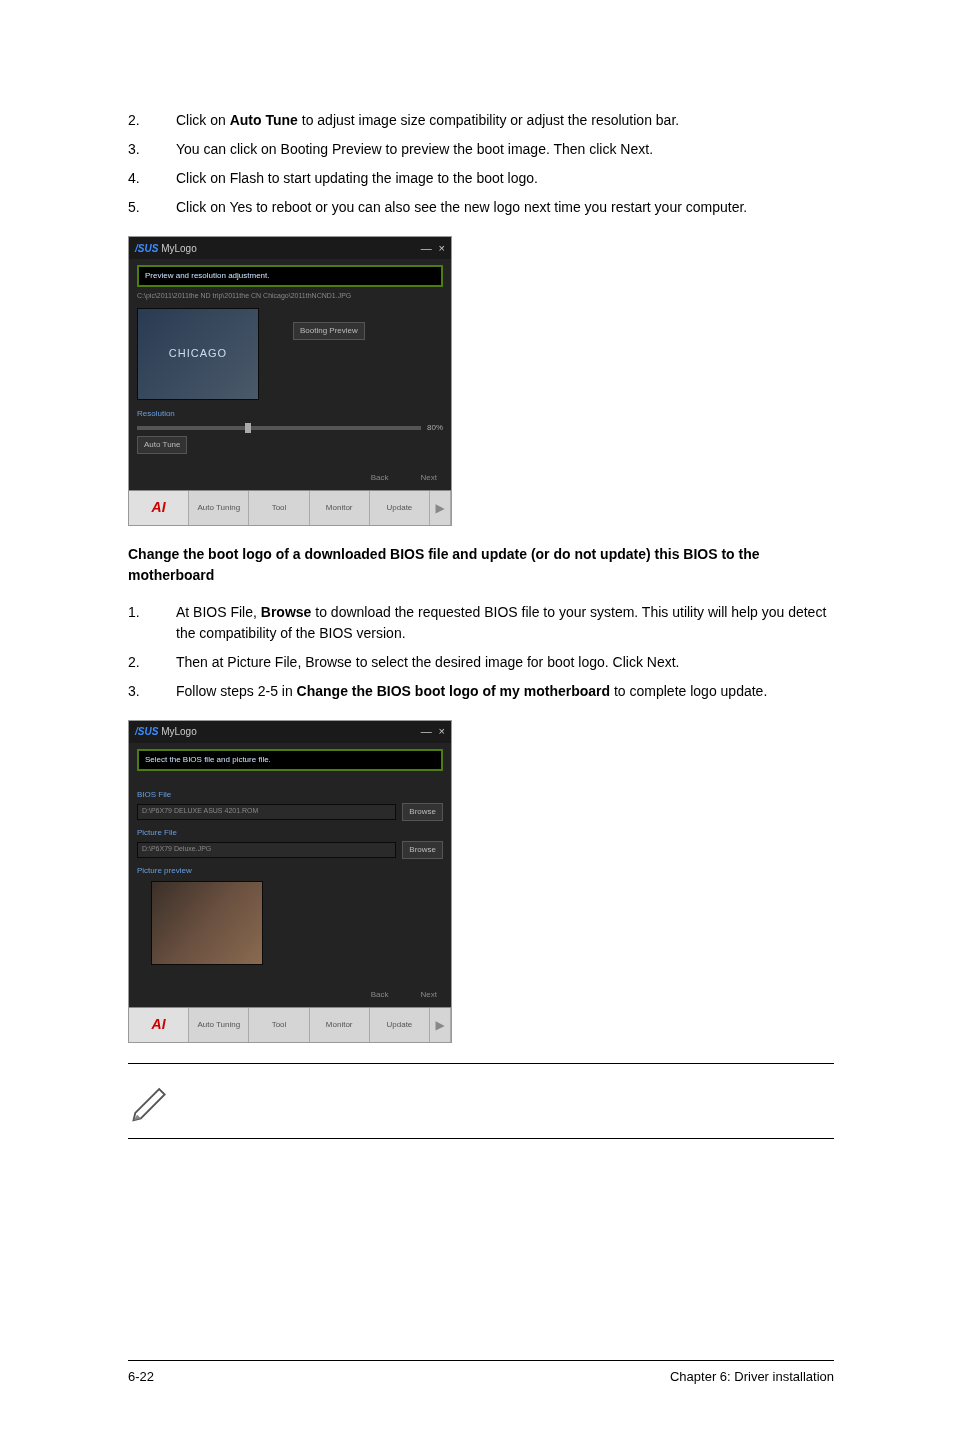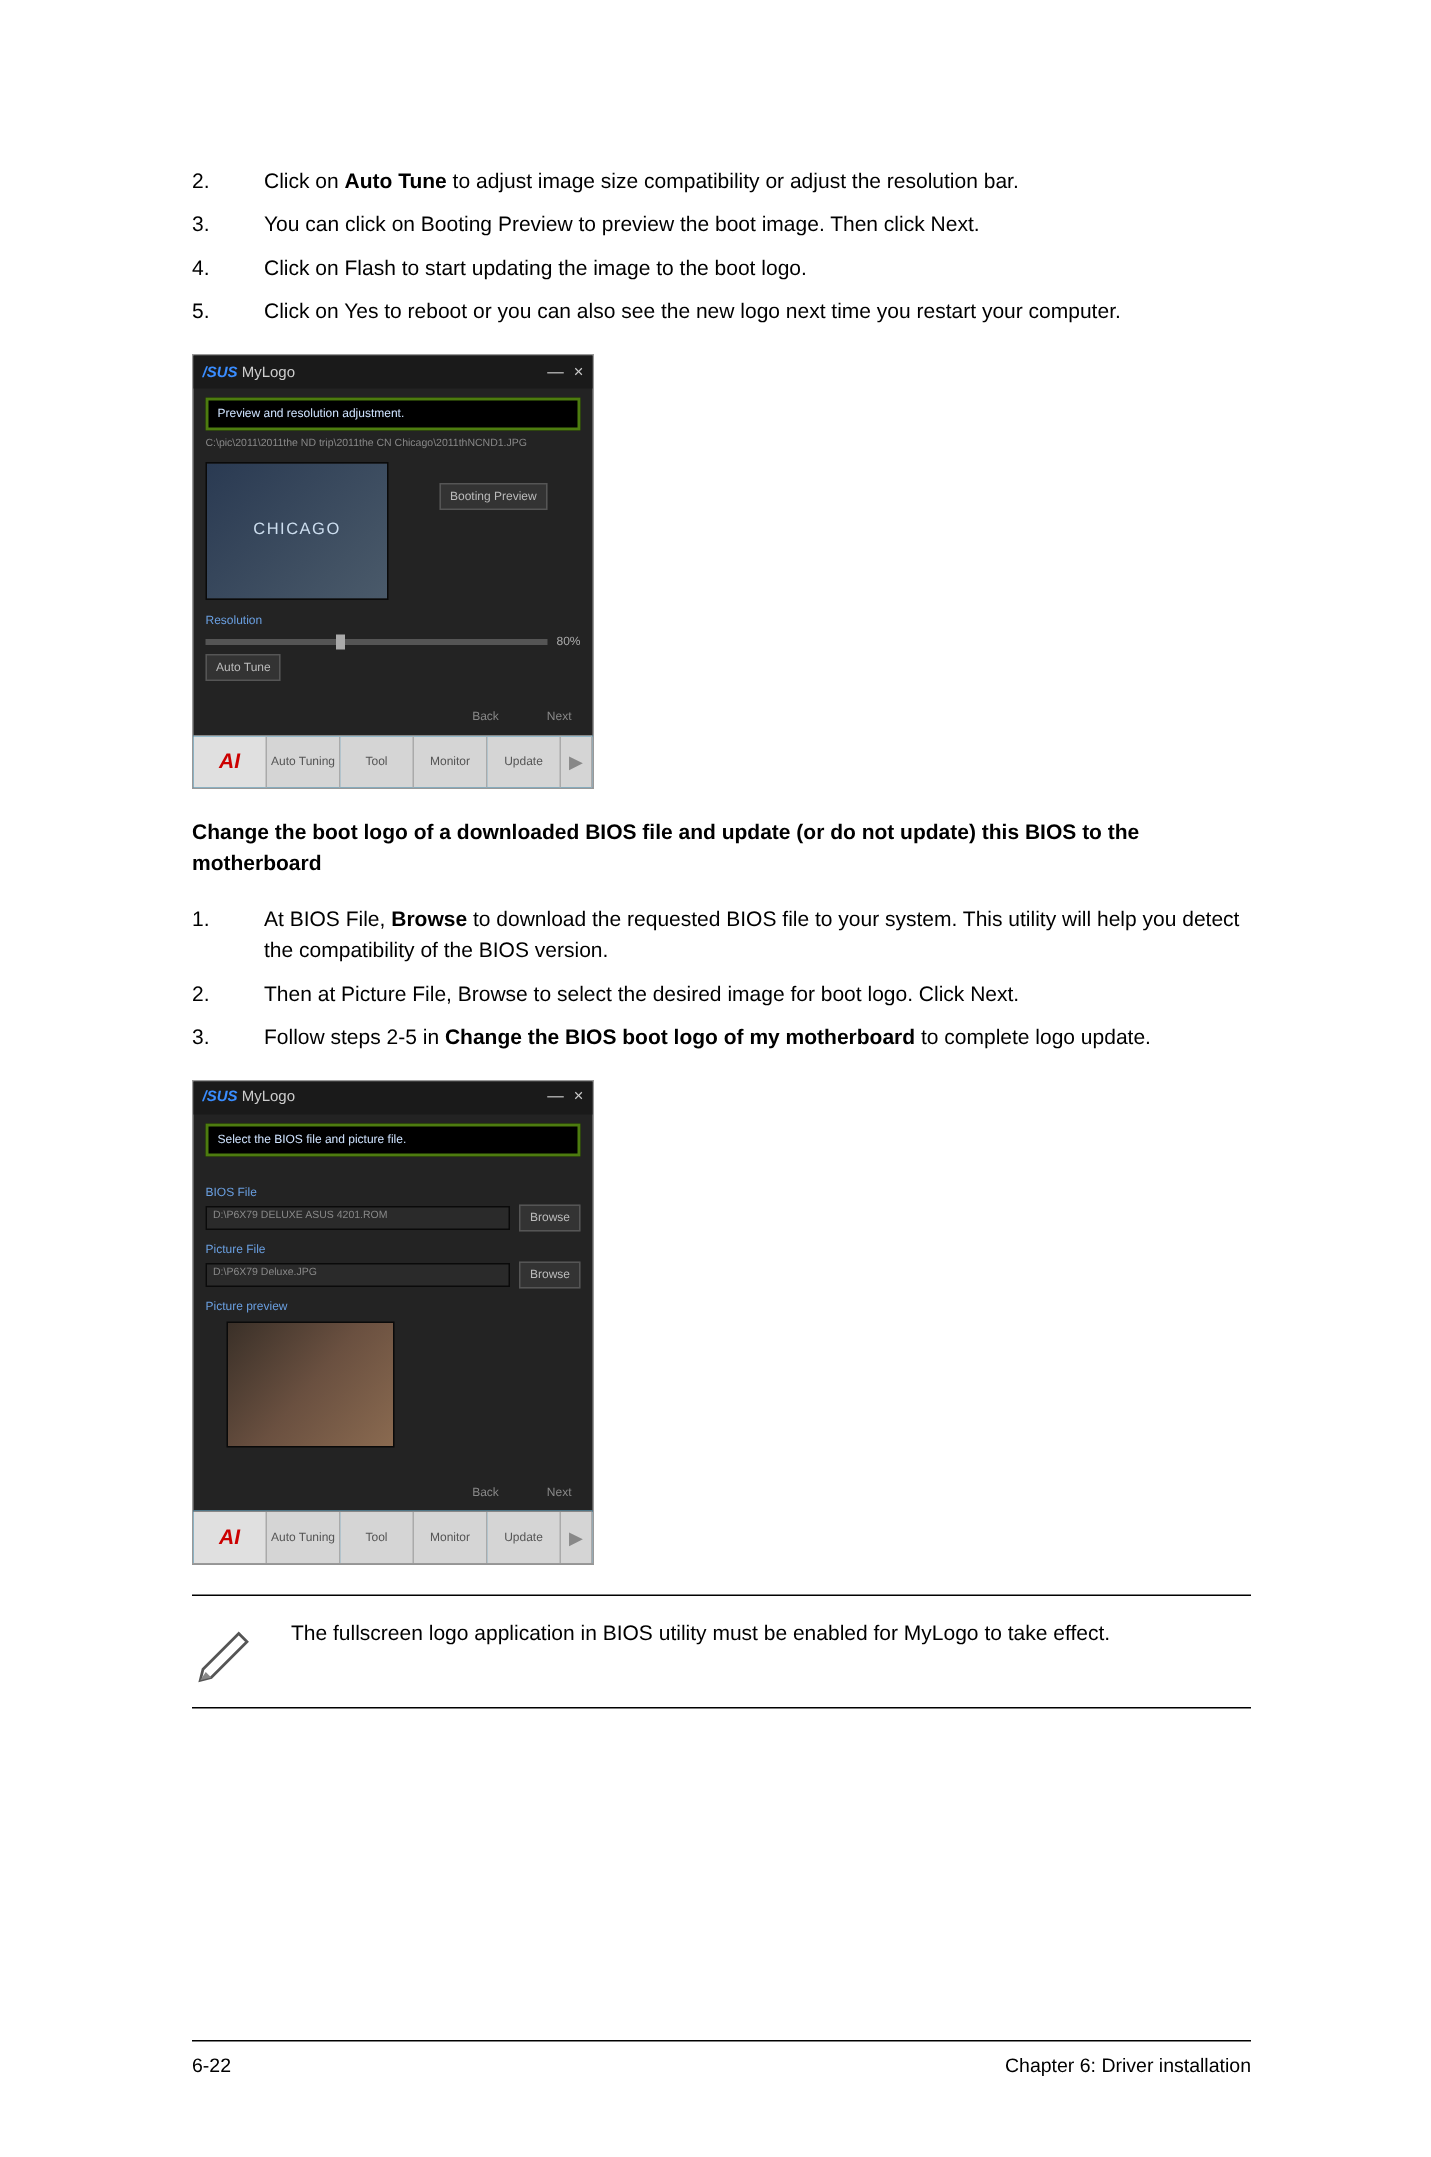--- a/index.html
+++ b/index.html
@@ -32,21 +32,21 @@
     flex-shrink: 0;
   }
   ol.steps li .txt {
     flex: 1;
   }
   .section-title {
     font-weight: bold;
     margin: 18px 0 16px 0;
   }
   .screenshot {
-    width: 268px;
+    width: 324px;
     border: 1px solid #999;
     background: #232323;
     margin: 8px 0 18px 0;
     box-sizing: border-box;
   }
   .ss-titlebar {
     height: 22px;
     background: #1a1a1a;
     display: flex;
     align-items: center;
@@ -130,21 +130,21 @@
     background:#aaa;
   }
   .ss-nav {
     display:flex;
     justify-content:flex-end;
     gap:20px;
     padding:2px 8px 4px 0;
   }
   .ss-tabs {
     display:flex;
-    background:#0ea5e9;
+    background:#404040;
     height:34px;
     border-top:1px solid #888;
   }
   .ss-tab {
     flex:1;
     background:#d5d5d5;
     color:#555;
     font-size:8px;
     border:none;
     border-right:1px solid #aaa;
@@ -335,21 +335,20 @@
     </div>
   </div>
 
   <div class="note-box">
     <div class="note-icon">
       <svg viewBox="0 0 48 48">
         <path d="M8 38 L34 12 L40 18 L14 44 L6 46 Z" fill="none" stroke="#555" stroke-width="2"></path>
         <path d="M6 46 L14 44 L10 40 Z" fill="#888"></path>
       </svg>
     </div>
-    <div style="padding-top:4px;">The fullscreen logo application in BIOS utility must be enabled for MyLogo to take effect.</div>
   </div>
 
   <div class="footer">
     <span>6-22</span>
     <span>Chapter 6: Driver installation</span>
   </div>
 
 </div>
 
 </body></html>

